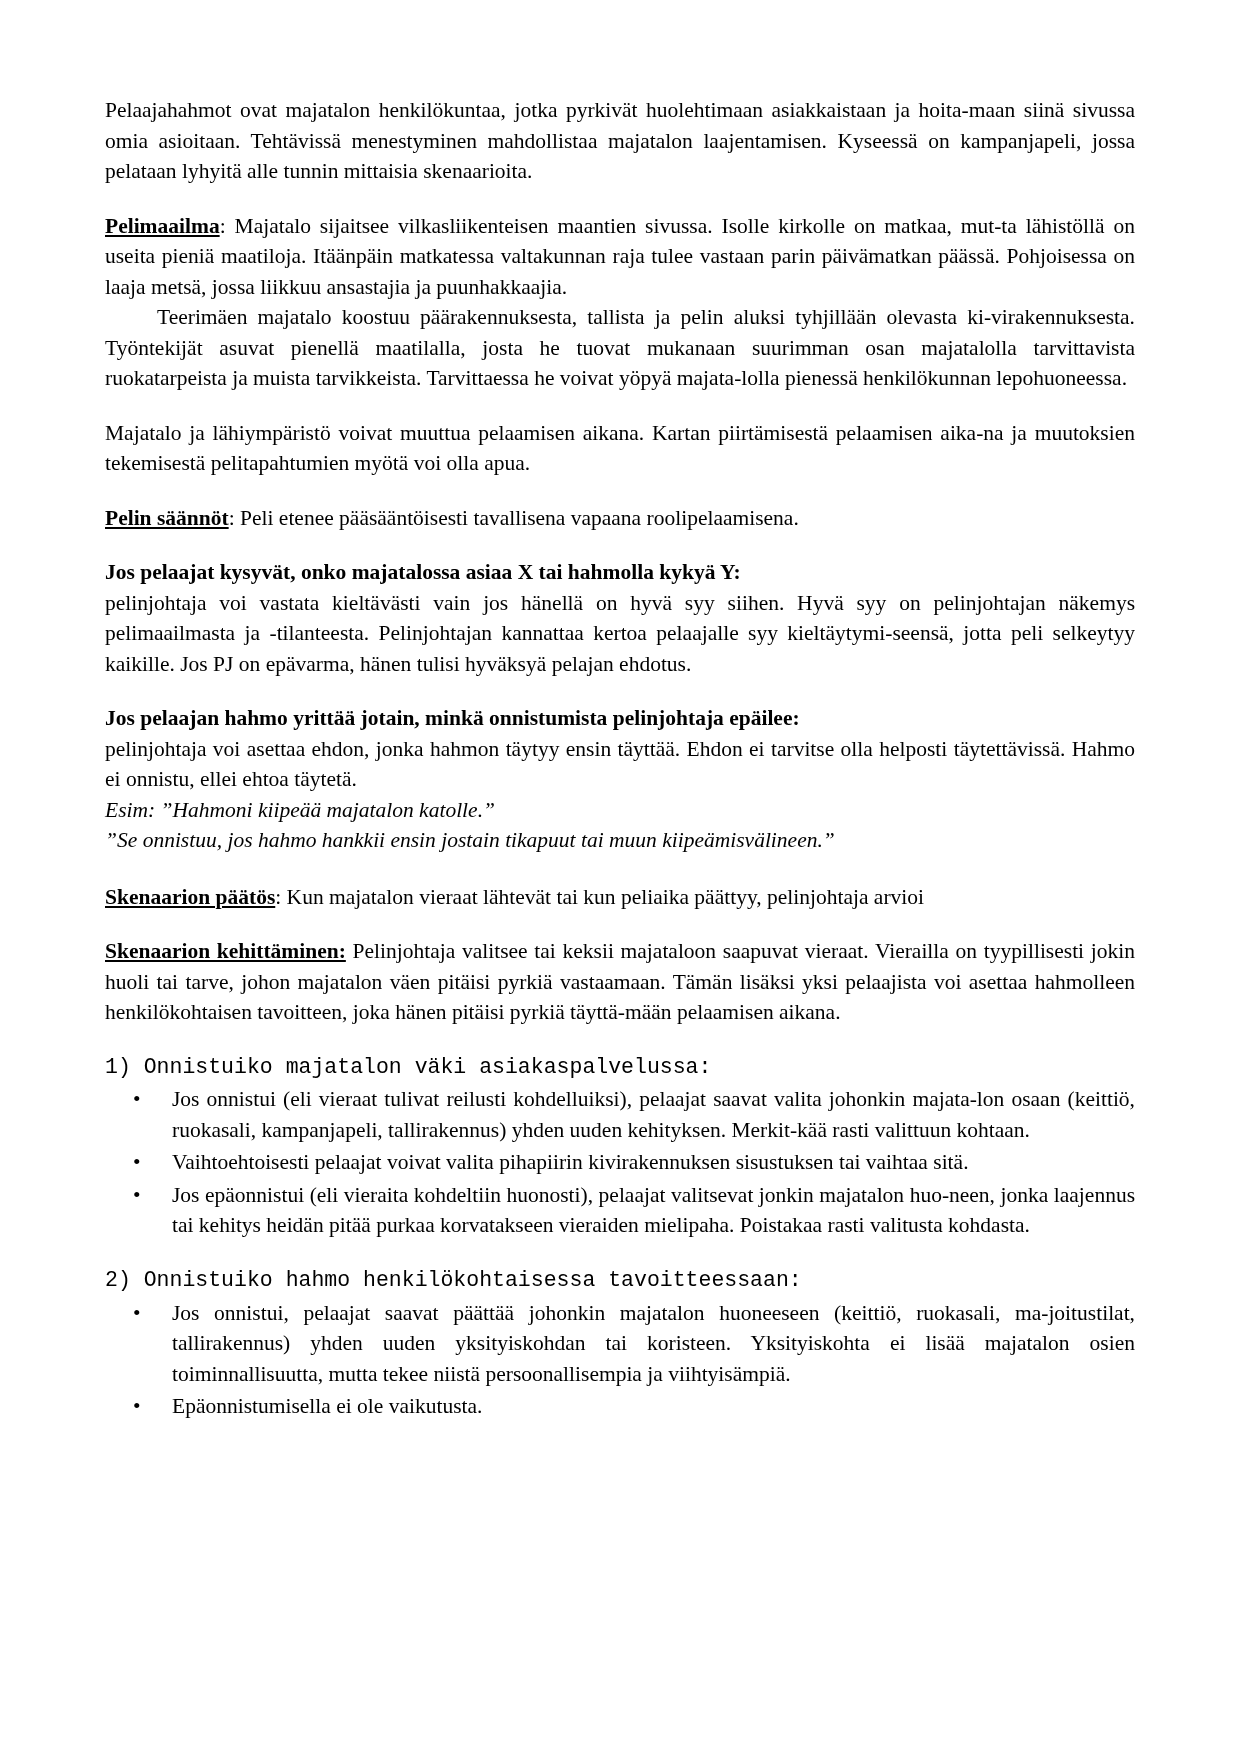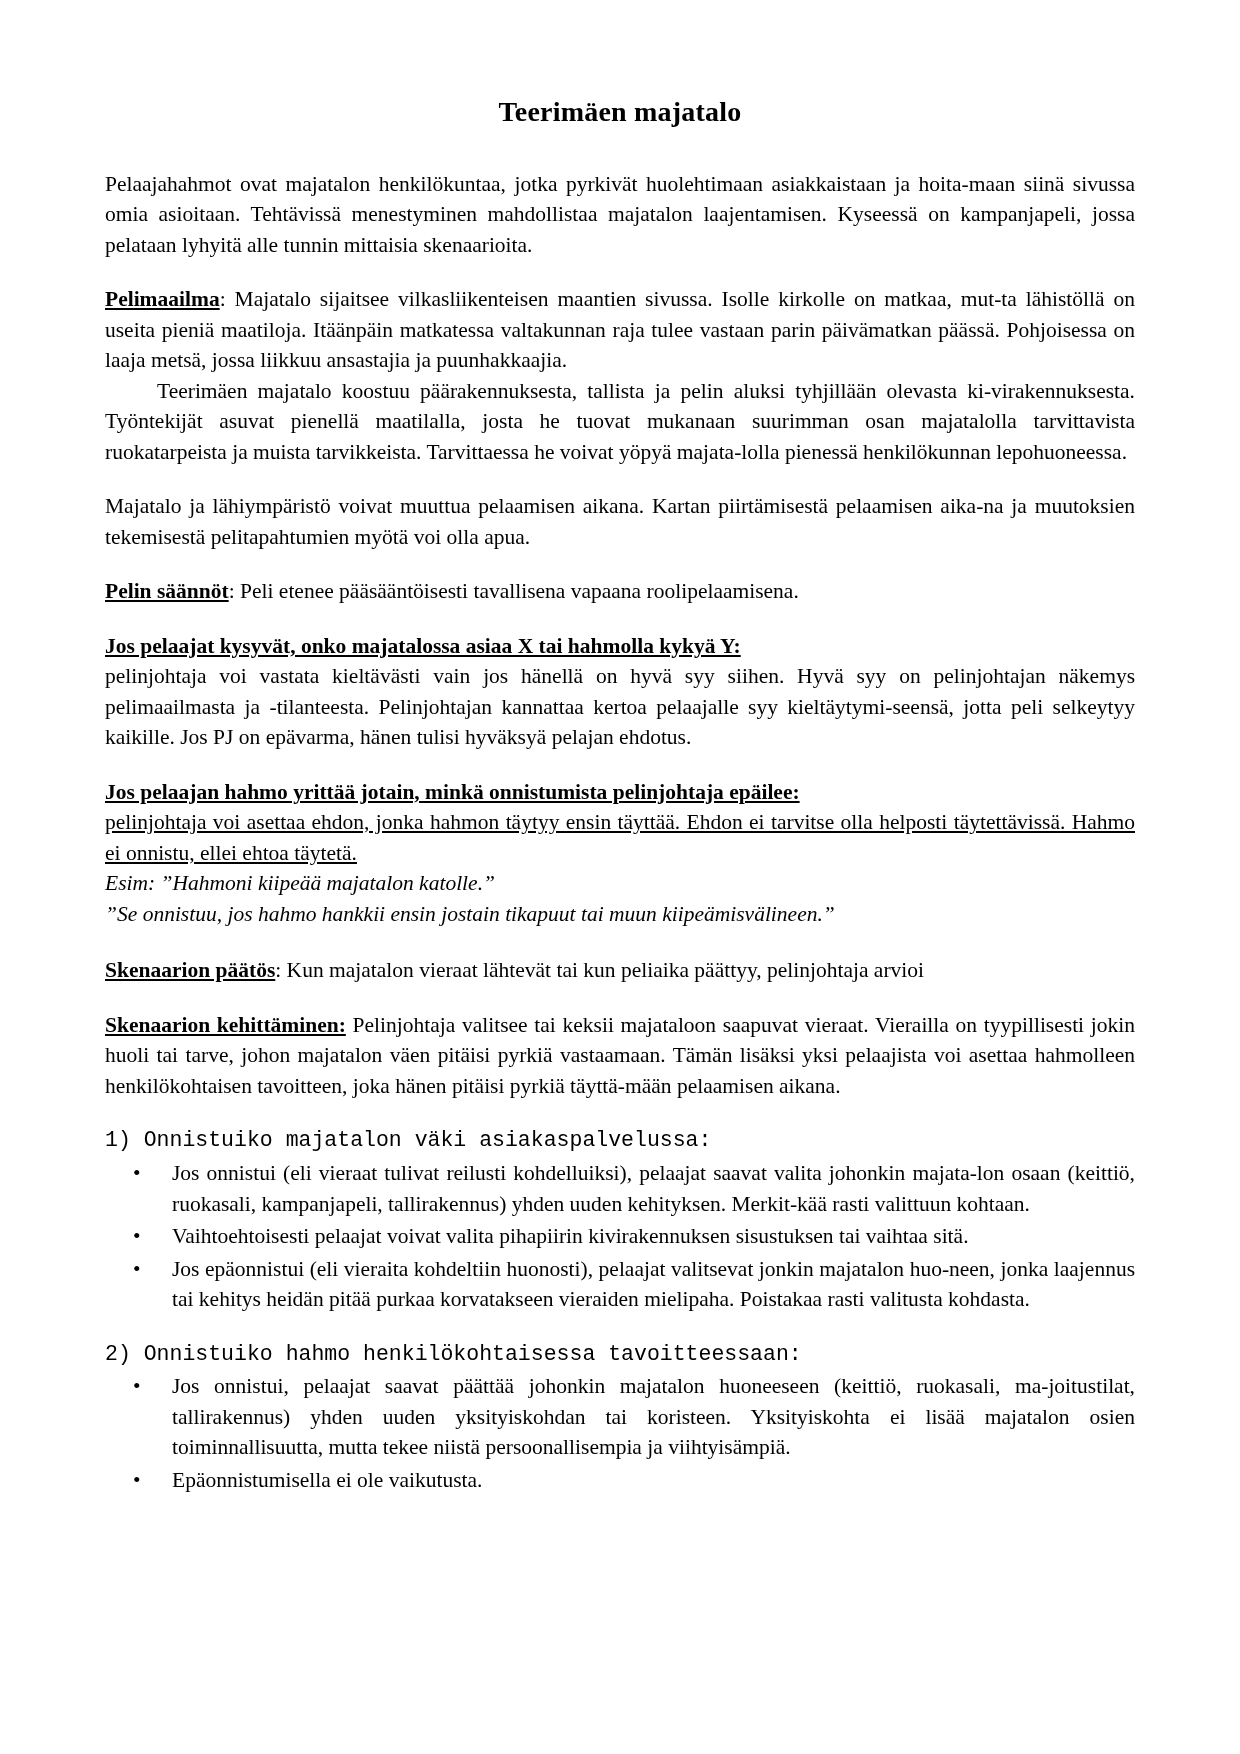--- a/index.html
+++ b/index.html
@@ -49,21 +49,20 @@
     font-weight: bold;
     text-decoration: underline;
     text-underline-offset: 2px;
   }
   p.head-bold {
     font-size: 21.5px;
     line-height: 1.42;
     margin: 0;
     font-weight: bold;
     text-align: left;
-    text-decoration: underline;
   }
   p.body-under-head {
     font-size: 21.5px;
     line-height: 1.42;
     margin: 0 0 24px 0;
     text-align: justify;
   }
   p.italic-line {
     font-size: 21.5px;
     line-height: 1.42;
@@ -99,21 +98,20 @@
     font-size: 21.5px;
     line-height: 1.42;
   }
   .spacer-md { height: 26px; }
 </style>
 </head>
 <body>
 
 <div class="page">
 
-  <h1 class="doc-title">Teerimäen majatalo</h1>
 
   <p class="para">Pelaajahahmot ovat majatalon henkilökuntaa, jotka pyrkivät huolehtimaan asiakkaistaan ja hoita-maan siinä sivussa omia asioitaan. Tehtävissä menestyminen mahdollistaa majatalon laajentamisen. Kyseessä on kampanjapeli, jossa pelataan lyhyitä alle tunnin mittaisia skenaarioita.</p>
 
   <p class="para tight"><span class="bold-ul">Pelimaailma</span><span>: </span><span>Majatalo sijaitsee vilkasliikenteisen maantien sivussa. Isolle kirkolle on matkaa, mut-ta lähistöllä on useita pieniä maatiloja. Itäänpäin matkatessa valtakunnan raja tulee vastaan parin päivämatkan päässä. Pohjoisessa on laaja metsä, jossa liikkuu ansastajia ja puunhakkaajia.</span></p>
 
   <p class="para"><span class="indent-first"></span><span>Teerimäen majatalo koostuu päärakennuksesta, tallista ja pelin aluksi tyhjillään olevasta ki-virakennuksesta. Työntekijät asuvat pienellä maatilalla, josta he tuovat mukanaan suurimman osan majatalolla tarvittavista ruokatarpeista ja muista tarvikkeista. Tarvittaessa he voivat yöpyä majata-lolla pienessä henkilökunnan lepohuoneessa.</span></p>
 
   <p class="para">Majatalo ja lähiympäristö voivat muuttua pelaamisen aikana. Kartan piirtämisestä pelaamisen aika-na ja muutoksien tekemisestä pelitapahtumien myötä voi olla apua.</p>
 
   <p class="para"><span class="bold-ul">Pelin säännöt</span><span>: </span><span>Peli etenee pääsääntöisesti tavallisena vapaana roolipelaamisena.</span></p>

